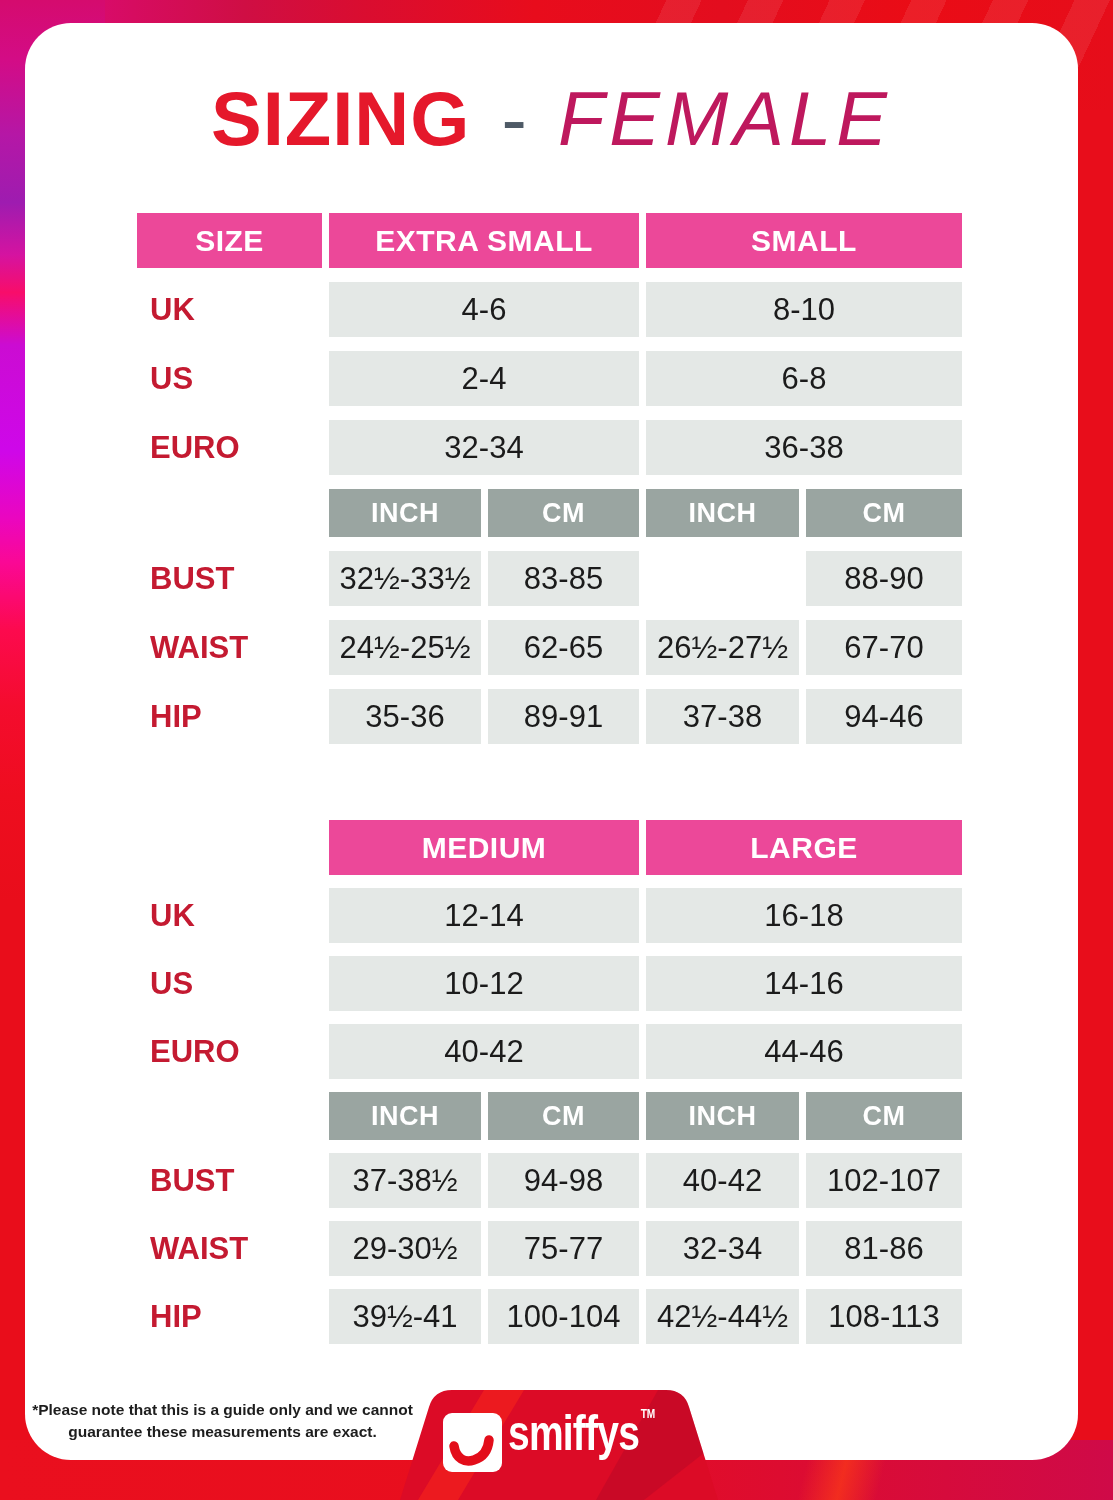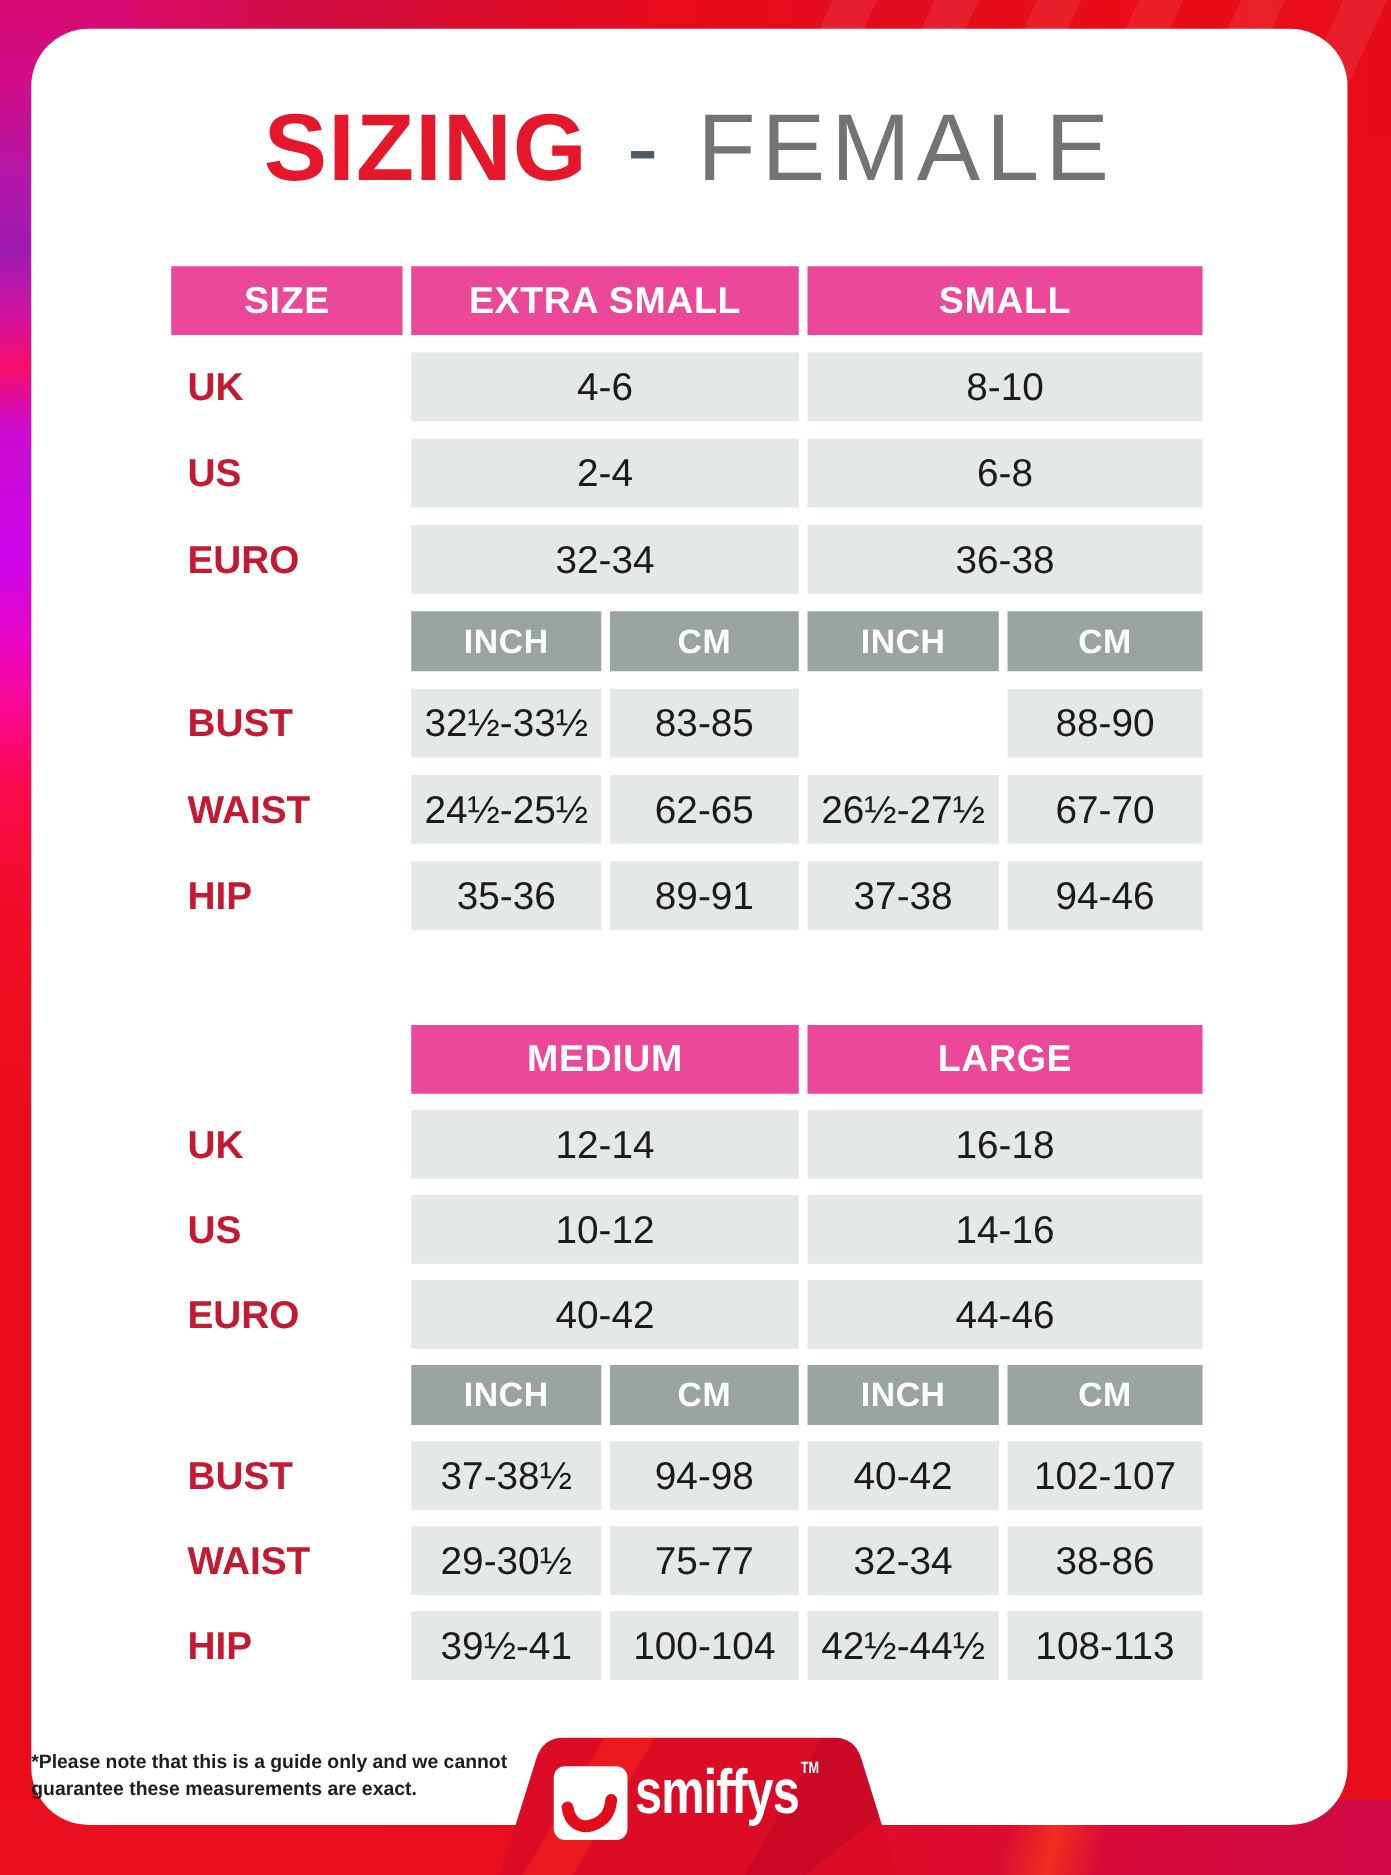--- a/index.html
+++ b/index.html
@@ -35,21 +35,21 @@
     position:absolute;left:25px;top:23px;width:1053px;height:1437px;
     background:#ffffff;border-radius:46px;
   }
   
   .title{
     position:absolute;top:54px;left:0;right:0;text-align:center;
     font-size:76px;line-height:1.1;white-space:nowrap;
   }
   .title .red{font-weight:bold;color:#e5182b;letter-spacing:1px;margin-top:28px;}
   .title .sep{font-weight:400;color:#4e5a66;padding:0 10px;}
-  .title .gray{font-weight:400;color:#737373;letter-spacing:5px;}
+  .title .gray{font-weight:400;color:#be185d;letter-spacing:5px;font-style:italic;}
   
   .size-table{
     position:absolute;left:112px;width:825px;display:grid;
     grid-template-columns:185px 152px 151px 153px 156px;
     grid-template-rows:55px 55px 55px 55px 48px 55px 55px 55px;
     column-gap:7px;
   }
   .t1{top:190px;row-gap:14px;}
   .t2{top:797px;row-gap:13px;text-align:right;}
   .cell-hdr{
@@ -63,21 +63,21 @@
   .cell-lbl{
     color:#c41a31;font-weight:bold;font-size:31px;
     display:flex;align-items:center;justify-content:flex-start;padding-left:13px;
   }
   .cell-val{
     background:#e4e8e6;color:#1b1b1b;font-size:31px;
     display:flex;align-items:center;justify-content:center;
   }
   
   .disclaimer{
-    position:absolute;left:0;top:1376px;width:395px;
+    position:absolute;left:0;top:1376px;width:395px;text-align:center;
     font-size:15.5px;font-weight:bold;color:#1d1d1d;line-height:1.4;
   }
   .bump{position:absolute;left:400px;top:1390px;width:318px;height:110px;}
   .bump svg{display:block;}
   .logo-square{
     position:absolute;left:43px;top:23px;width:59px;height:59px;
     background:#ffffff;border-radius:9px;
   }
   .logo-text{
     position:absolute;left:108px;top:14px;color:#ffffff;font-weight:bold;
@@ -166,21 +166,21 @@
     <div class="cell-lbl" style="grid-area:6/1/7/2">BUST</div>
     <div class="cell-val" style="grid-area:6/2/7/3">37-38½</div>
     <div class="cell-val" style="grid-area:6/3/7/4">94-98</div>
     <div class="cell-val" style="grid-area:6/4/7/5">40-42</div>
     <div class="cell-val" style="grid-area:6/5/7/6">102-107</div>
 
     <div class="cell-lbl" style="grid-area:7/1/8/2">WAIST</div>
     <div class="cell-val" style="grid-area:7/2/8/3">29-30½</div>
     <div class="cell-val" style="grid-area:7/3/8/4">75-77</div>
     <div class="cell-val" style="grid-area:7/4/8/5">32-34</div>
-    <div class="cell-val" style="grid-area:7/5/8/6">38-86</div>
+    <div class="cell-val" style="grid-area:7/5/8/6">81-86</div>
 
     <div class="cell-lbl" style="grid-area:8/1/9/2">HIP</div>
     <div class="cell-val" style="grid-area:8/2/9/3">39½-41</div>
     <div class="cell-val" style="grid-area:8/3/9/4">100-104</div>
     <div class="cell-val" style="grid-area:8/4/9/5">42½-44½</div>
     <div class="cell-val" style="grid-area:8/5/9/6">108-113</div>
   </div>
 
   <div class="disclaimer">
     <div>*Please note that this is a guide only and we cannot</div>

